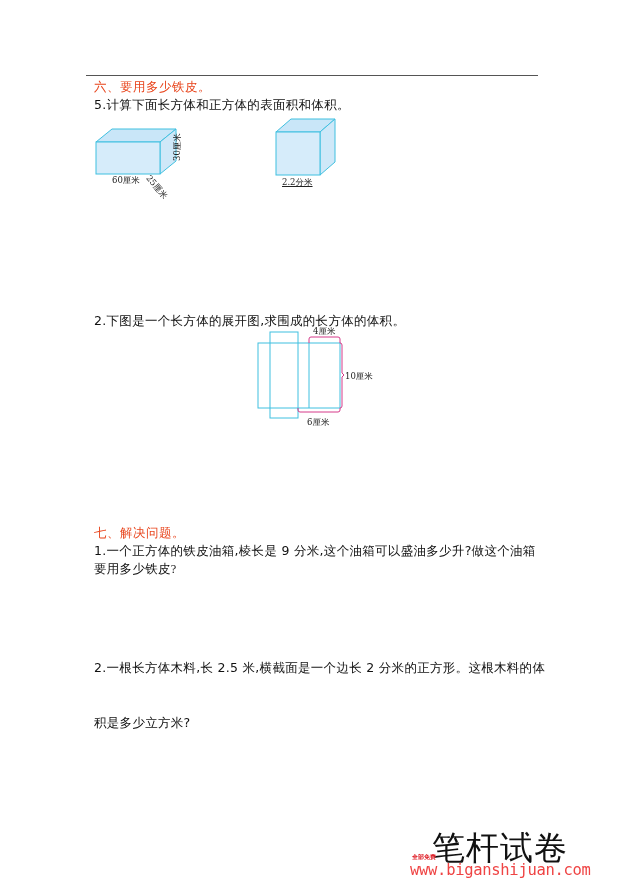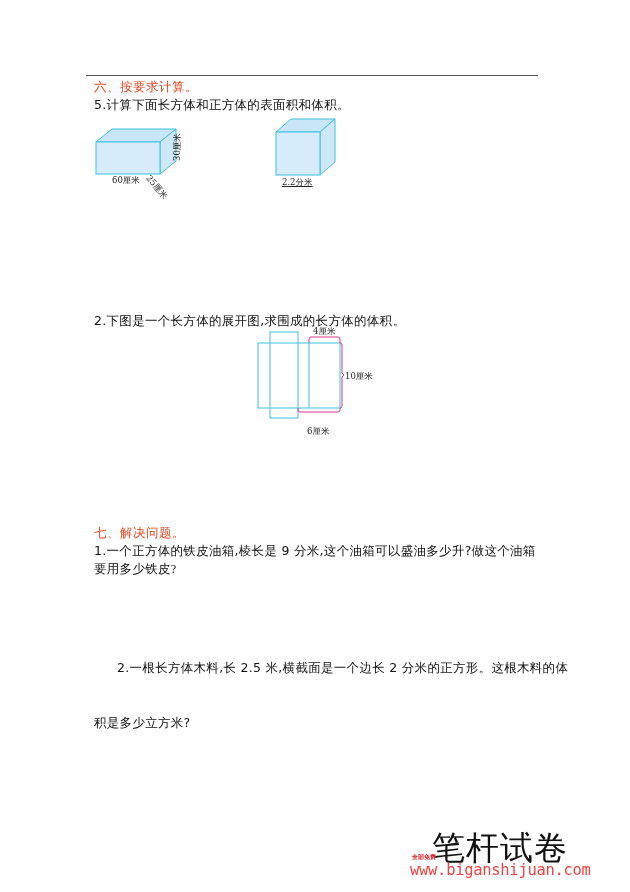--- a/index.html
+++ b/index.html
@@ -15,21 +15,21 @@
   svg { position: absolute; overflow: visible; }
   .brand { font-family: "DejaVu Sans", sans-serif; font-size: 33px; font-weight: normal; color: #111; letter-spacing: 1px; }
   .brand-url { font-family: "DejaVu Sans Mono", "Liberation Mono", monospace; font-size: 15.5px; color: #ef4444; letter-spacing: -0.3px; }
   .brand-free { font-size: 6px; color: #e0262e; font-weight: bold; }
 </style>
 </head>
 <body>
 
 <div class="abs rule"></div>
 
-<div class="abs section-title" style="left:94px; top:79px;">六、按要求计算。</div>
+<div class="abs section-title" style="left:94px; top:79px;">六、要用多少铁皮。</div>
 <div class="abs q" style="left:94px; top:95px;">5.计算下面长方体和正方体的表面积和体积。</div>
 
 <div class="abs" style="left:90px; top:115px; width:110px; height:80px;">
   <svg width="110" height="80">
 
     <polygon points="6,27 22,14 86,14 70,27" fill="#c9e6f8" stroke="#3fc0e0" stroke-width="1"></polygon>
 
     <polygon points="70,27 86,14 86,46 70,59" fill="#cfe8f8" stroke="#3fc0e0" stroke-width="1"></polygon>
 
     <rect x="6" y="27" width="64" height="32" fill="#d6ecfa" stroke="#3fc0e0" stroke-width="1"></rect>
@@ -60,25 +60,25 @@
     <line x1="59" y1="18" x2="59" y2="83" stroke="#3fc0e0" stroke-width="1"></line>
 
     <path d="M59,18 L59,14 Q59,12 61,12 L88,12 Q90,12 90,14 L90,18" fill="none" stroke="#d63a8a" stroke-width="1"></path>
 
     <path d="M90,18 Q92,18 92,20 L92,48 L94,50 L92,52 L92,81 Q92,83 90,83" fill="none" stroke="#d63a8a" stroke-width="1"></path>
 
     <path d="M48,83 L48,85 Q48,87 50,87 L88,87 Q90,87 90,85 L90,83" fill="none" stroke="#d63a8a" stroke-width="1"></path>
   </svg>
   <div class="abs fig-label" style="left:63px; top:1px;">4厘米</div>
   <div class="abs fig-label" style="left:95px; top:46px;text-align:center;">10厘米</div>
-  <div class="abs fig-label" style="left:57px; top:101px;">6厘米</div>
+  <div class="abs fig-label" style="left:57px; top:92px;">6厘米</div>
 </div>
 
 <div class="abs section-title" style="left:94px; top:525px;">七、解决问题。</div>
 <div class="abs q" style="left:94px; top:541px;">1.一个正方体的铁皮油箱,棱长是 9 分米,这个油箱可以盛油多少升?做这个油箱</div>
 <div class="abs q" style="left:94px; top:560px;font-family:Liberation Serif, serif;">要用多少铁皮?</div>
 
-<div class="abs q" style="left:94px; top:658px;margin-left:23px;">2.一根长方体木料,长 2.5 米,横截面是一个边长 2 分米的正方形。这根木料的体</div>
+<div class="abs q" style="left:94px; top:658px;">2.一根长方体木料,长 2.5 米,横截面是一个边长 2 分米的正方形。这根木料的体</div>
 <div class="abs q" style="left:94px; top:677px;margin-top:36px;">积是多少立方米?</div>
 
 <div class="abs brand" style="left:432px; top:826px;">笔杆试卷</div>
 <div class="abs brand-free" style="left:412px; top:853px;">全部免费</div>
 <div class="abs brand-url" style="left:410px; top:861px;">www.biganshijuan.com</div>
 
 </body></html>

